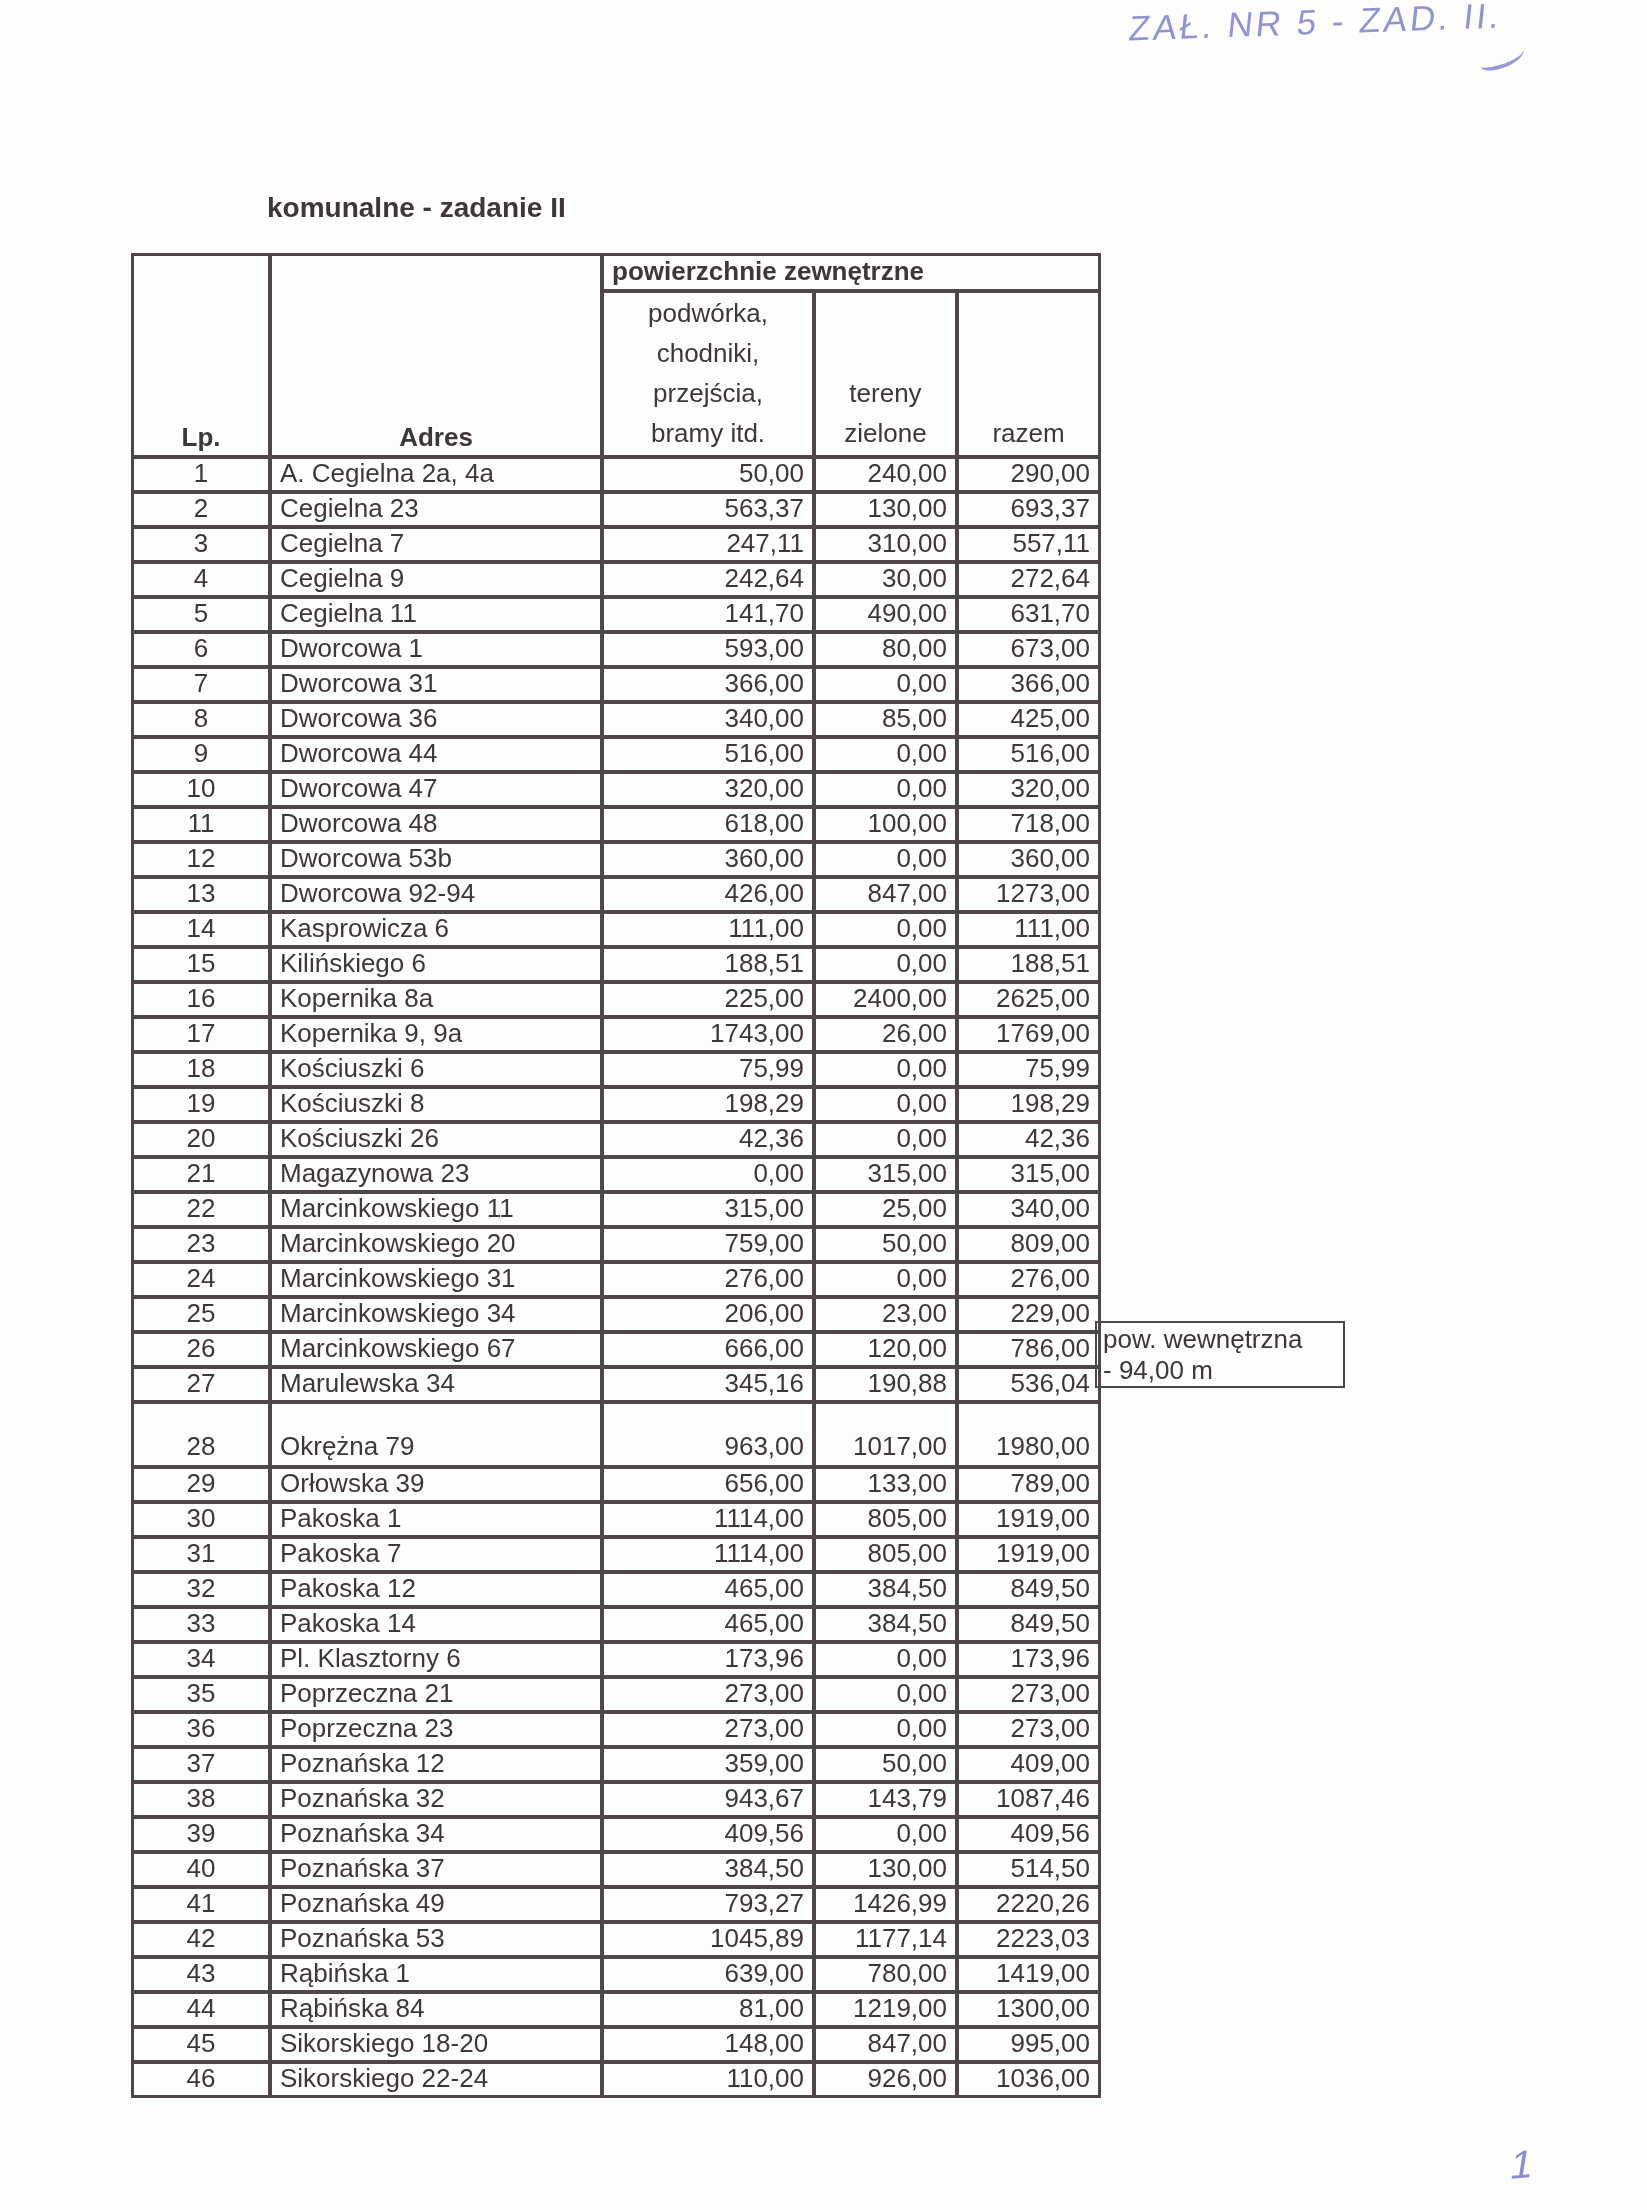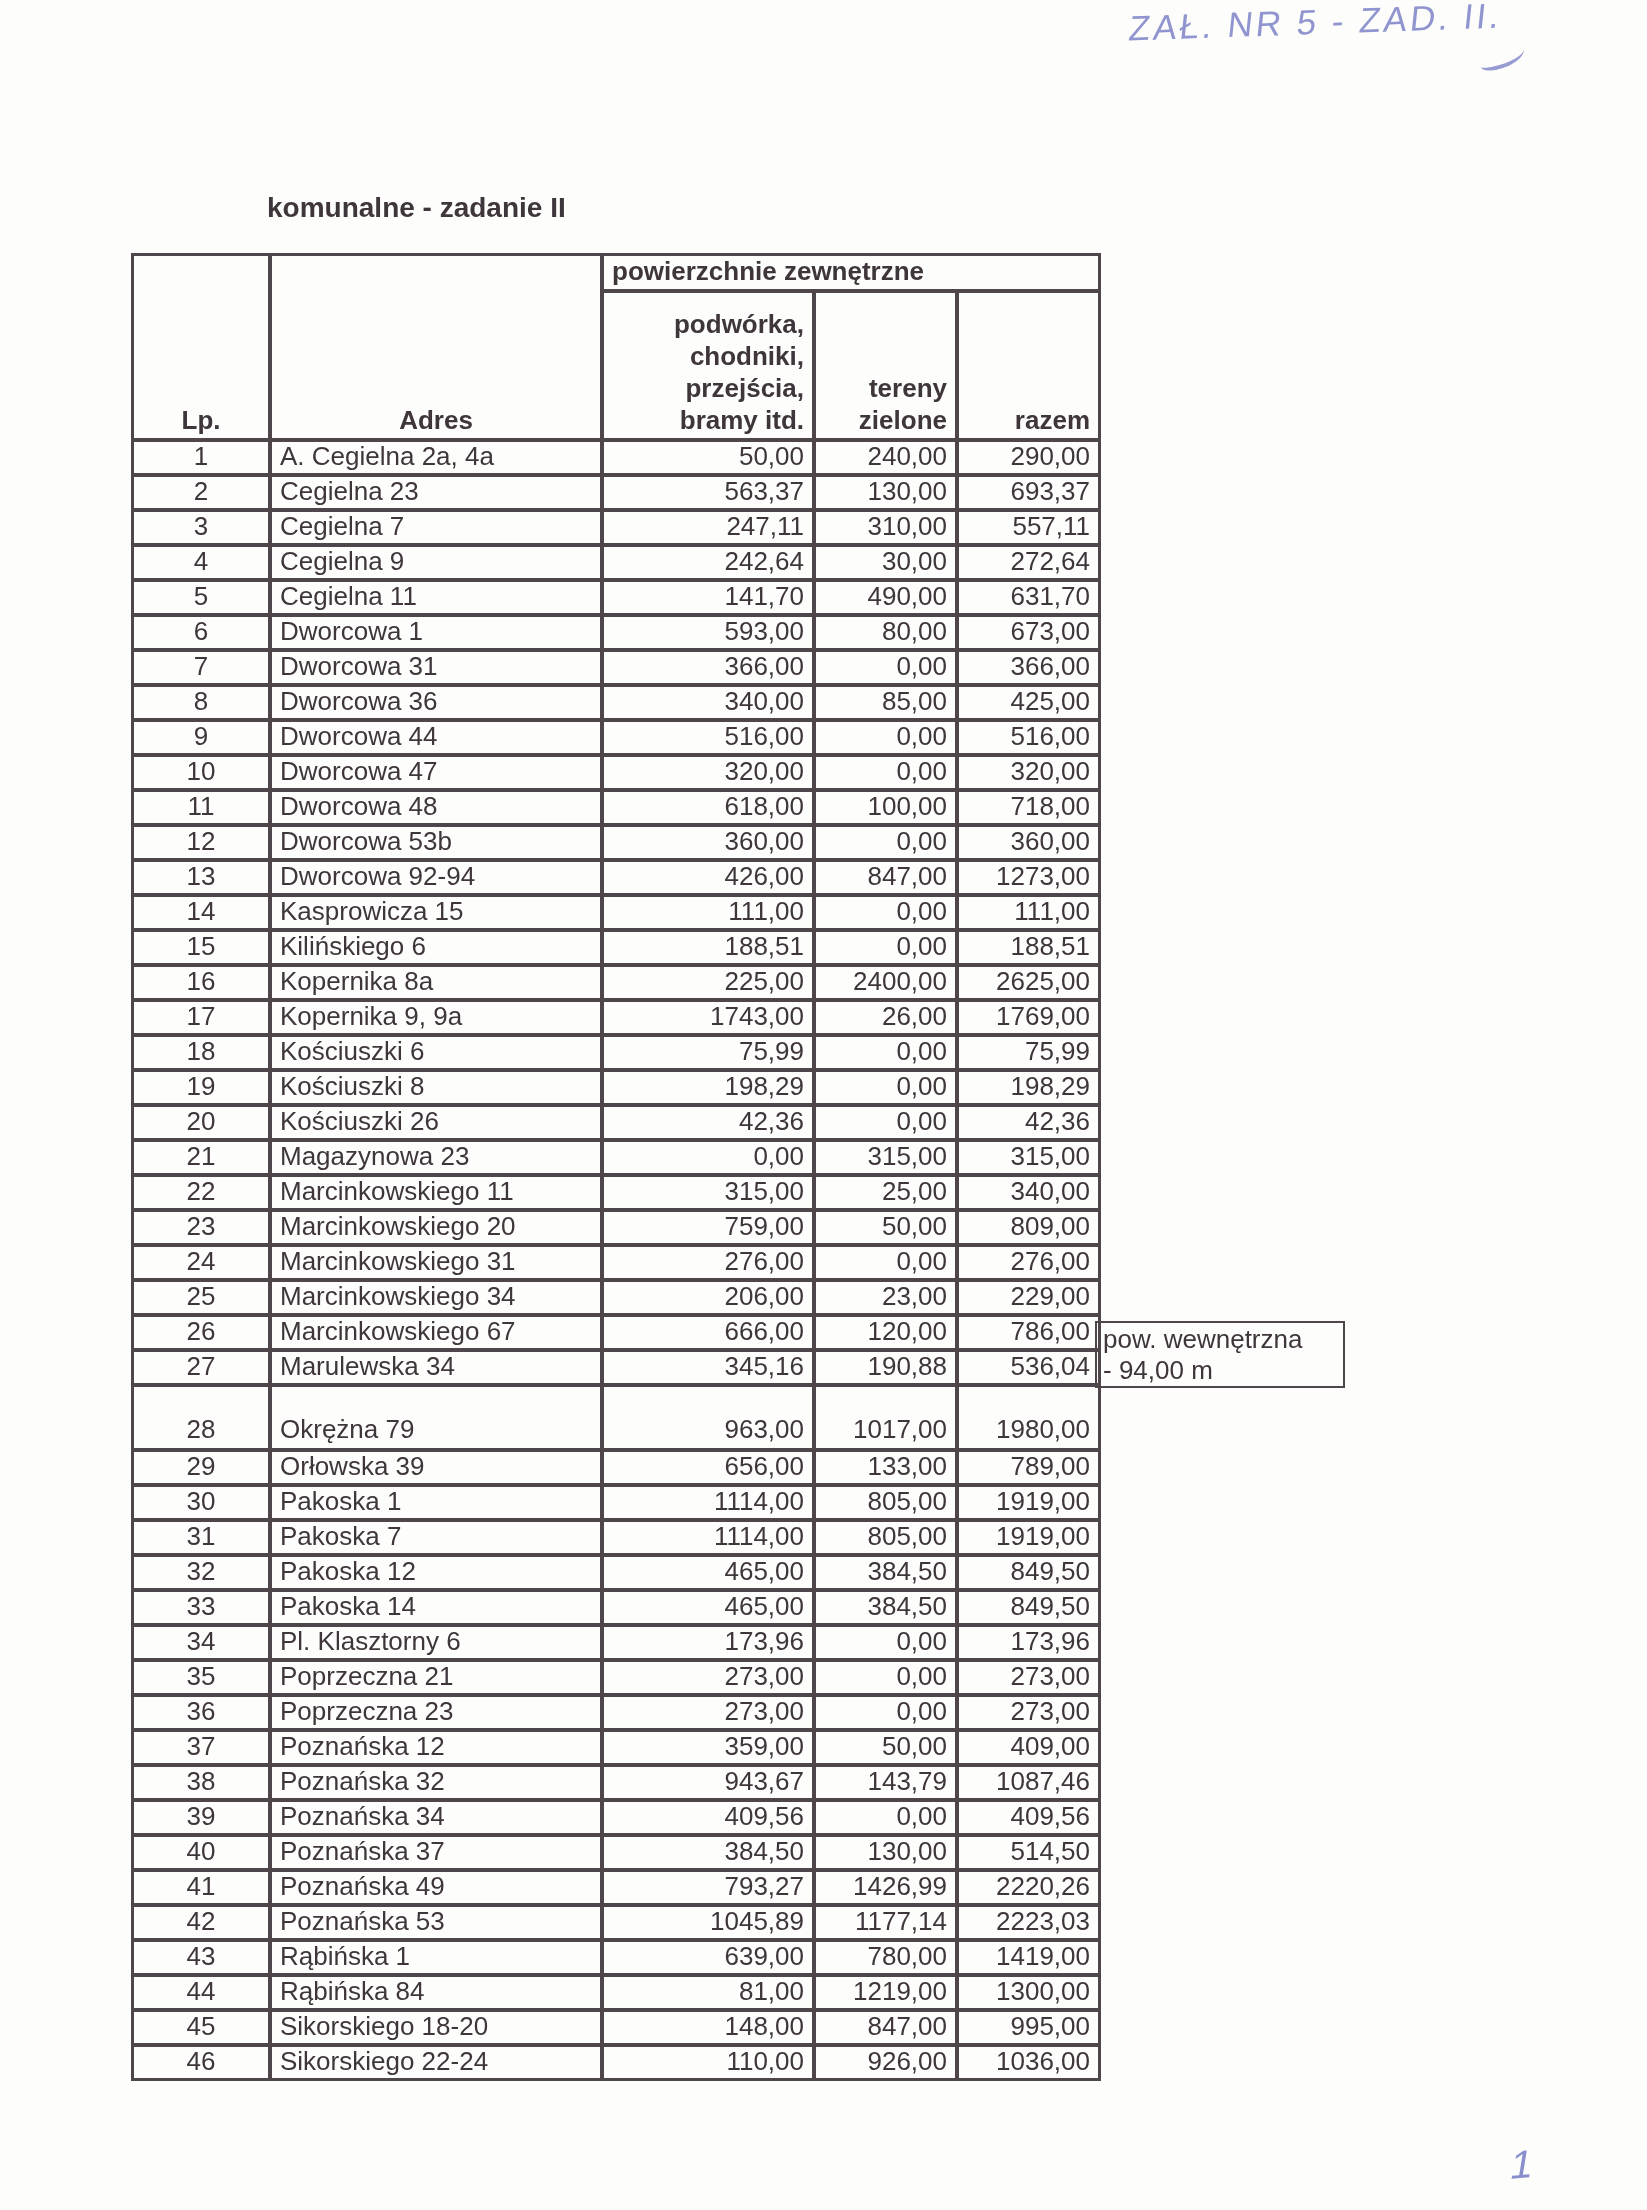--- a/index.html
+++ b/index.html
@@ -51,22 +51,22 @@
   table.areas th,table.areas td{
     border:2px solid var(--line);
     box-sizing:border-box;
     font-size:26px;
     padding:0 8px 2px 8px;
     overflow:hidden;
   }
   th.h-group{height:37px;text-align:left;vertical-align:middle;font-weight:bold;padding:0;}
   th.h-merged{height:185px;text-align:center;vertical-align:bottom;font-weight:bold;padding-bottom:2px;}
   th.h-sub{
-    height:149px;text-align:right;vertical-align:bottom;font-weight:bold;
-    white-space:pre-line;line-height:32px;padding-bottom:2px;
+    height:149px;text-align:center;vertical-align:bottom;font-weight:normal;
+    white-space:pre-line;line-height:40px;padding-bottom:2px;
   }
   tbody td{height:33px;line-height:29px;vertical-align:middle;}
   td.c-lp{text-align:center;}
   td.c-adres{text-align:left;}
   td.c-num{text-align:right;}
   tr.tall td{height:65px;vertical-align:bottom;padding-bottom:4px;}
   .annotation-box{
     position:absolute;left:1095px;top:1321px;width:250px;height:67px;
     border:2px solid var(--line);box-sizing:border-box;
     font-size:26px;line-height:31px;white-space:pre-line;
@@ -194,21 +194,21 @@
         </tr>
         <tr>
           <td class="c-lp">13</td>
           <td class="c-adres">Dworcowa 92-94</td>
           <td class="c-num">426,00</td>
           <td class="c-num">847,00</td>
           <td class="c-num">1273,00</td>
         </tr>
         <tr>
           <td class="c-lp">14</td>
-          <td class="c-adres">Kasprowicza 15</td>
+          <td class="c-adres">Kasprowicza 6</td>
           <td class="c-num">111,00</td>
           <td class="c-num">0,00</td>
           <td class="c-num">111,00</td>
         </tr>
         <tr>
           <td class="c-lp">15</td>
           <td class="c-adres">Kilińskiego 6</td>
           <td class="c-num">188,51</td>
           <td class="c-num">0,00</td>
           <td class="c-num">188,51</td>

